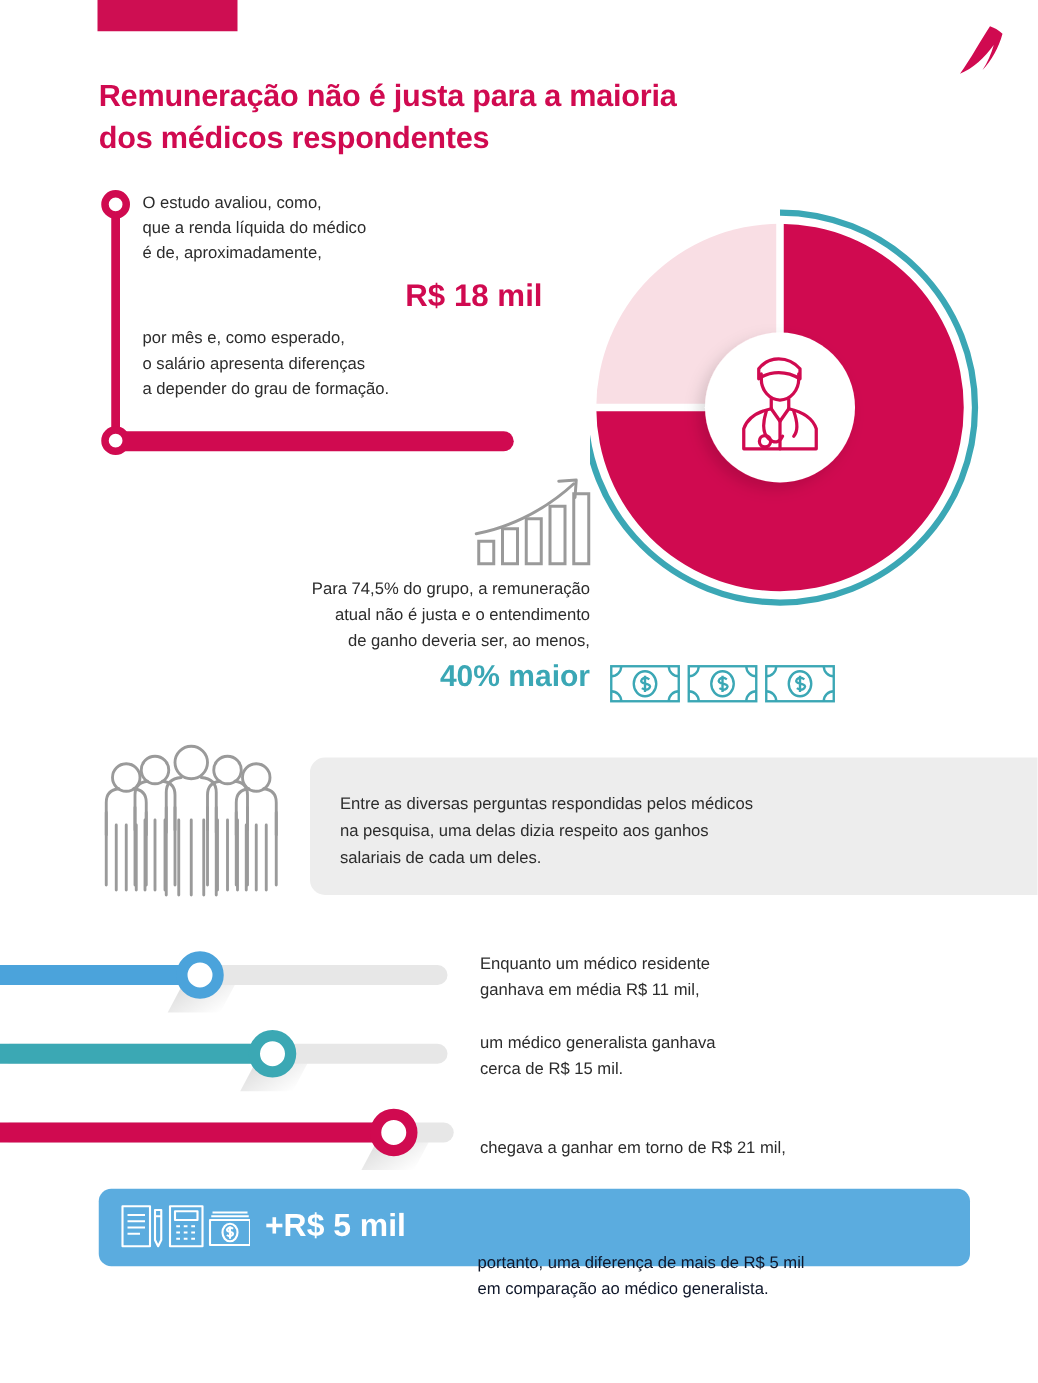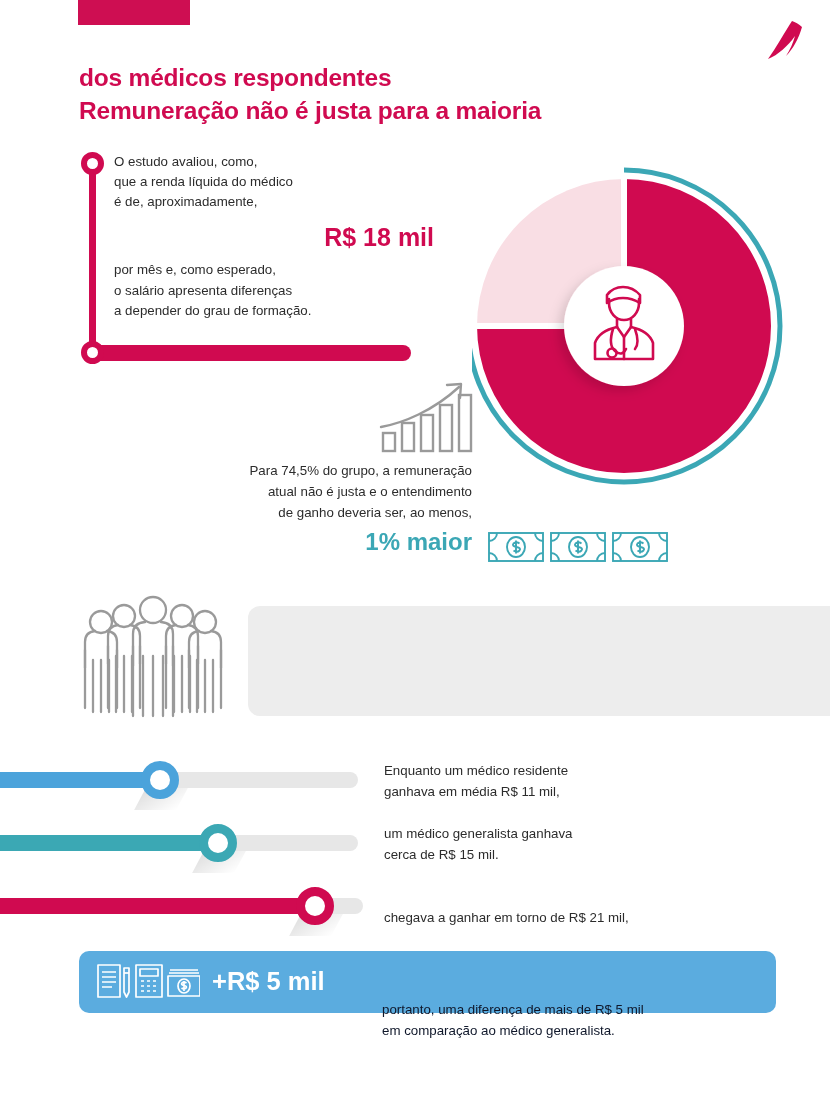--- a/index.html
+++ b/index.html
@@ -123,22 +123,22 @@
   <div class="header-block"></div>
 
   <div class="logo">
     <svg viewBox="0 0 46 44" width="46" height="44">
       <path d="M30 3 C24 12 14 30 6 41 C16 37 26 28 33 18 C31 25 28 32 24 38 C31 31 37 20 40 9 C37 6 33 4 30 3 Z" fill="#D00A50"></path>
       <path d="M30 3 C31 12 32 24 33 32 C32 22 31 12 30 3 Z" fill="#ffffff" opacity="0.0"></path>
     </svg>
   </div>
 
   <div class="title">
+    <div>Remuneração não é justa para a maioria</div>
     <div>dos médicos respondentes</div>
-    <div>Remuneração não é justa para a maioria</div>
   </div>
 
   <div class="callout">
     <div class="callout-stem"></div>
     <div class="ring ring-top"></div>
     <div class="ring ring-bottom"></div>
     <div class="callout-bar"></div>
     <div class="callout-text">
       <span>O estudo avaliou, como,</span><br>
       <span>que a renda líquida do médico</span><br>
@@ -208,21 +208,21 @@
         <path d="M4 50 C26 46 56 34 82 10" stroke-linecap="round"></path>
         <path d="M70 8 L84 7 L83 21" stroke-linecap="round" stroke-linejoin="round"></path>
       </g>
     </svg>
   </div>
 
   <div class="mid-text">
     <span>Para </span><b>74,5%</b><span> do grupo, a remuneração</span><br>
     <span>atual não é justa e o entendimento</span><br>
     <span>de ganho deveria ser, ao menos,</span>
-    <span class="mid-big">1% maior</span>
+    <span class="mid-big">40% maior</span>
   </div>
 
   <div class="bills">
     <svg viewBox="0 0 184 34" width="184" height="34">
       <g stroke="#3BA7B5" stroke-width="1.9" fill="none">
         <g>
           <rect x="2" y="3" width="54" height="28"></rect>
           <path d="M2 11 a8 8 0 0 0 8 -8 M56 11 a8 8 0 0 1 -8 -8 M2 23 a8 8 0 0 1 8 8 M56 23 a8 8 0 0 0 -8 8"></path>
           <ellipse cx="29" cy="17" rx="9" ry="10"></ellipse>
           <path d="M29 10.5 l0 13 M32.5 13.5 q-3.5 -2.5 -6 0 q-2 2.5 3 3.5 q5 1 3 3.5 q-2.5 2.5 -6 0"></path>
@@ -264,20 +264,25 @@
         <path d="M87 56 l0 62 M119 56 l0 62 M95 66 l0 56 M103 66 l0 56 M111 66 l0 56"></path>
 
         <circle cx="126" cy="32" r="11"></circle>
         <path d="M110 78 l0 -26 q0 -10 10 -11 M142 78 l0 -26 q0 -10 -10 -11"></path>
         <path d="M110 60 l0 58 M142 60 l0 58 M118 70 l0 52 M126 70 l0 52 M134 70 l0 52"></path>
       </g>
     </svg>
   </div>
 
   <div class="gray-box"></div>
+  <div class="gray-box-text">
+    <span>Entre as diversas perguntas respondidas pelos médicos</span><br>
+    <span>na pesquisa, uma delas dizia respeito aos ganhos</span><br>
+    <span>salariais de cada um deles.</span>
+  </div>
 
   <div class="slider" style="top:758px; width:830px;">
     <div class="slider-track" style="width:358px;"></div>
     <div class="slider-fill" style="width:170px; background:#4BA3DB;"></div>
     <div class="slider-shadow" style="left:140px;"></div>
     <div class="slider-knob" style="left:141px; border:9px solid #4BA3DB;"></div>
   </div>
   <div class="slider-label" style="top:761px;">
     <span>Enquanto um médico residente</span><br>
     <span>ganhava em média </span><b>R$ 11 mil</b><span>,</span>

